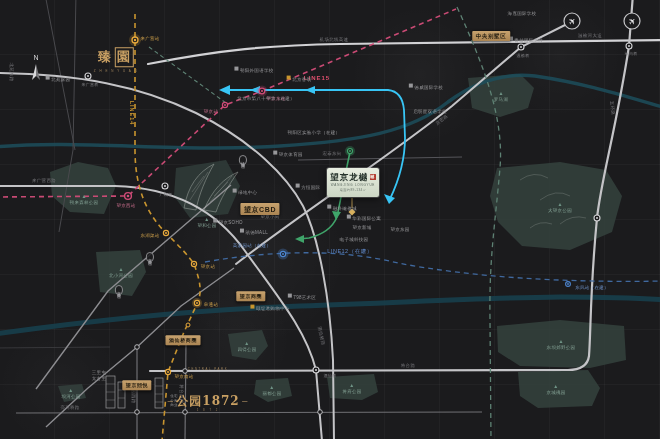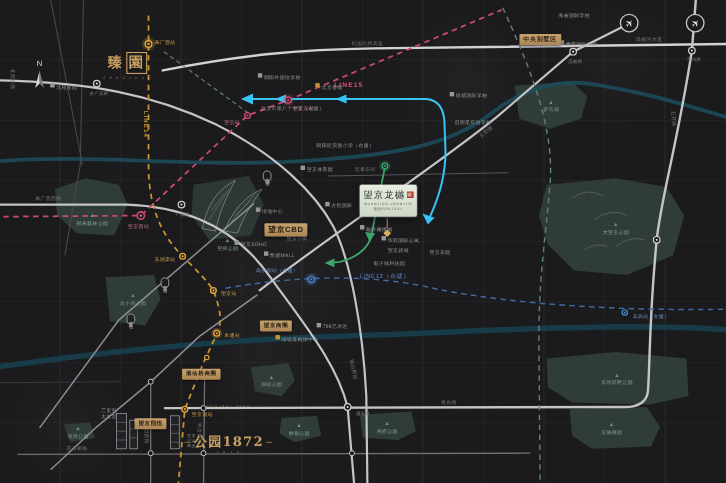--- a/index.html
+++ b/index.html
@@ -35,21 +35,21 @@
   .t-badge{border:.7px solid #8b8b8e;color:#a2a2a6;font-size:4px;writing-mode:vertical-rl;
            padding:2px .5px;border-radius:4px;background:rgba(27,27,29,.85);letter-spacing:1px;}
   .ic{width:4px;height:4px;background:#97979a;display:inline-block;margin-right:1.5px;vertical-align:1px;}
   .ic.g{background:#c9962e;}
   .tree{color:#6f9486;font-size:5px;line-height:1;margin-bottom:.5px;}
   
   #card{position:absolute;left:327px;top:168px;width:52px;height:29px;z-index:8;
         background:linear-gradient(180deg,#e8eee1,#ccd6c4);border-radius:2px;
         box-shadow:0 0 0 .8px rgba(255,255,255,.25),0 2px 7px rgba(0,0,0,.6);
         display:flex;flex-direction:column;align-items:center;justify-content:center;}
-  #card .ttl{font-size:8.5px;font-weight:normal;color:#26332c;letter-spacing:1px;line-height:1;display:flex;align-items:center;}
+  #card .ttl{font-size:8.5px;font-weight:bold;color:#26332c;letter-spacing:1px;line-height:1;display:flex;align-items:center;}
   #card .seal{width:6px;height:6px;background:#b23a2e;color:#f4efe6;font-size:4px;line-height:6px;
               text-align:center;margin-left:1.5px;border-radius:.5px;}
   #card .eng{font-size:3px;color:#57655c;letter-spacing:.8px;margin-top:1.5px;}
   #card .spec{font-size:3.2px;color:#6b776d;margin-top:1px;letter-spacing:.4px;}
   
   #zhen{position:absolute;left:116px;top:60px;transform:translate(-50%,-50%);text-align:center;z-index:6;}
   #zhen .chars{color:#c9a063;font-family:"DejaVu Serif",serif;font-weight:bold;font-size:13px;letter-spacing:2px;display:flex;align-items:center;justify-content:center;}
   #zhen .boxed{border:1px solid #c9a063;padding:0 1px;margin-left:2px;}
   #zhen .sub{color:#9d815a;font-size:3px;letter-spacing:1.5px;margin-top:1.5px;}
   #p1872{position:absolute;left:208px;top:390px;transform:translate(-50%,-50%);text-align:center;z-index:6;}

